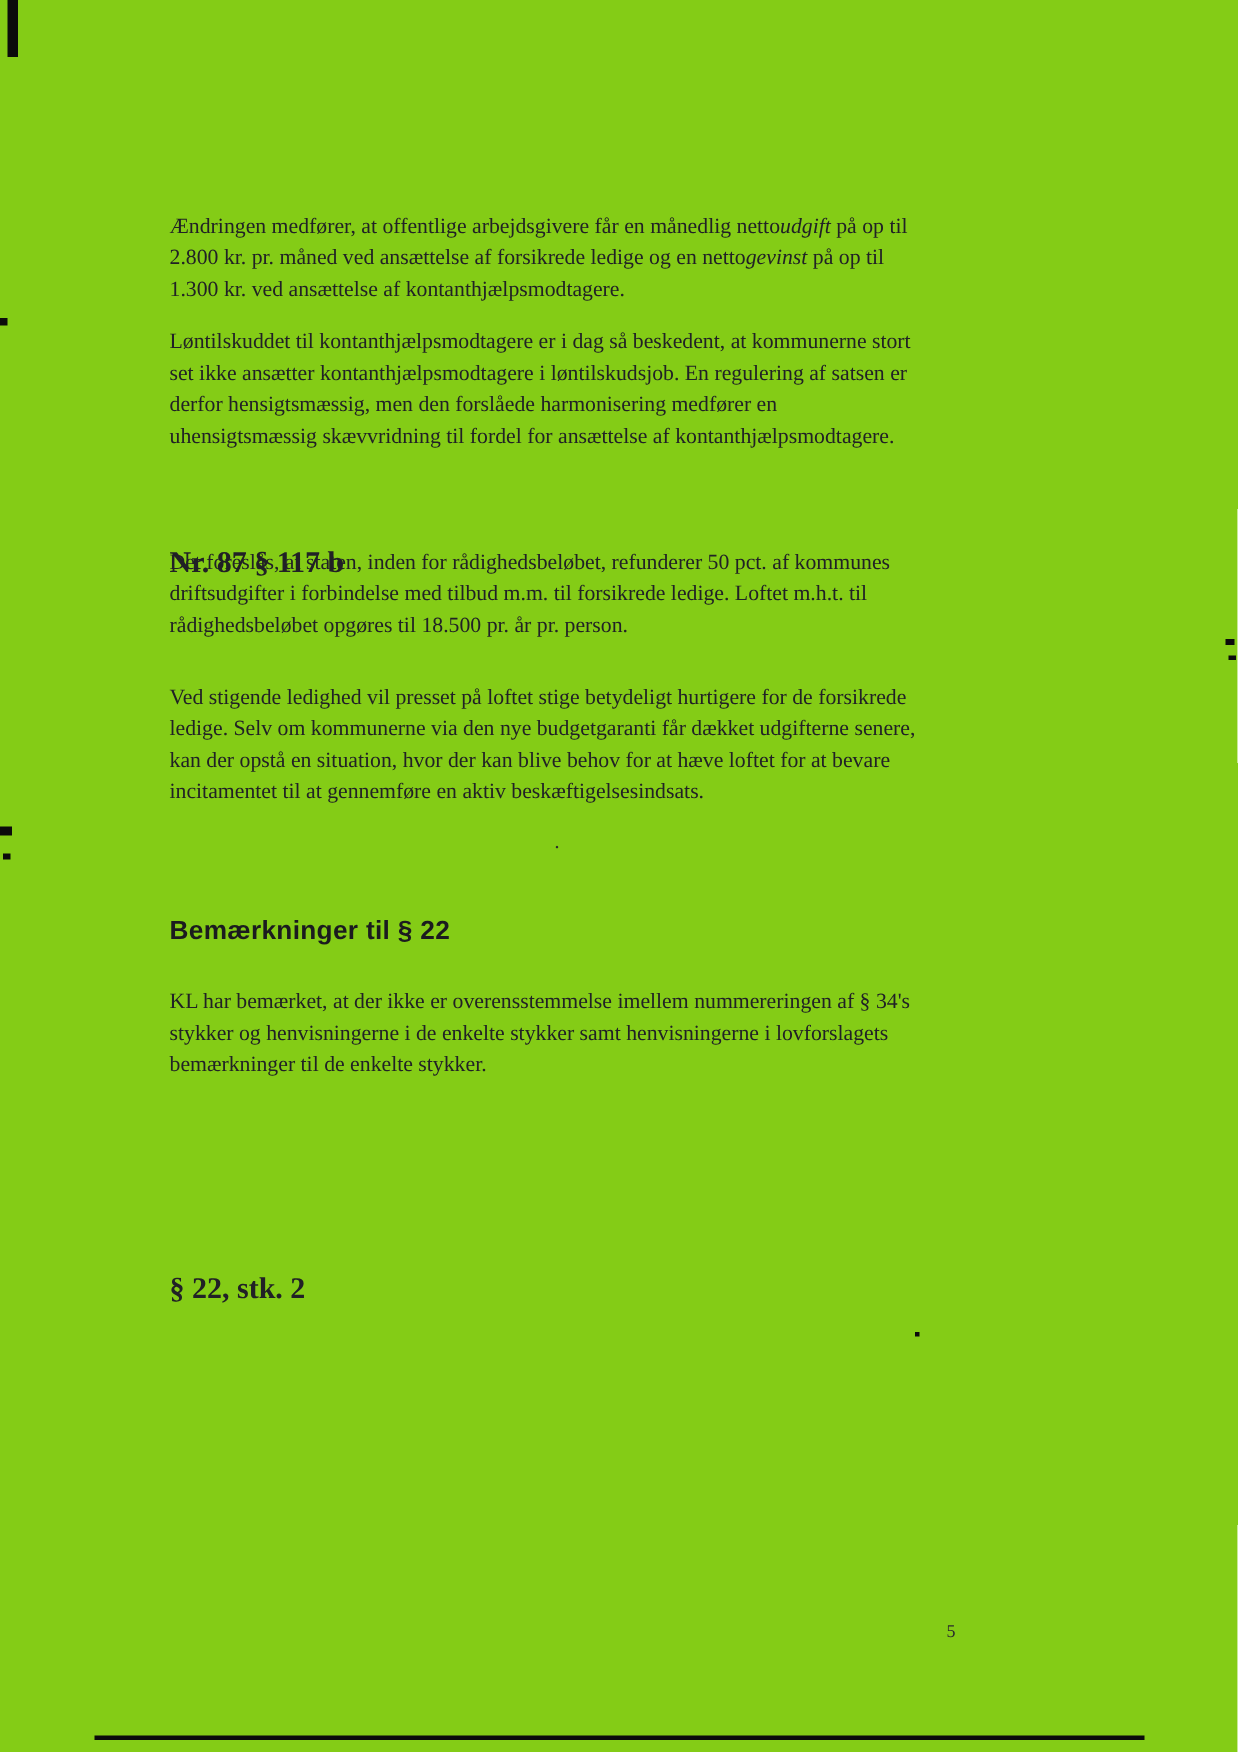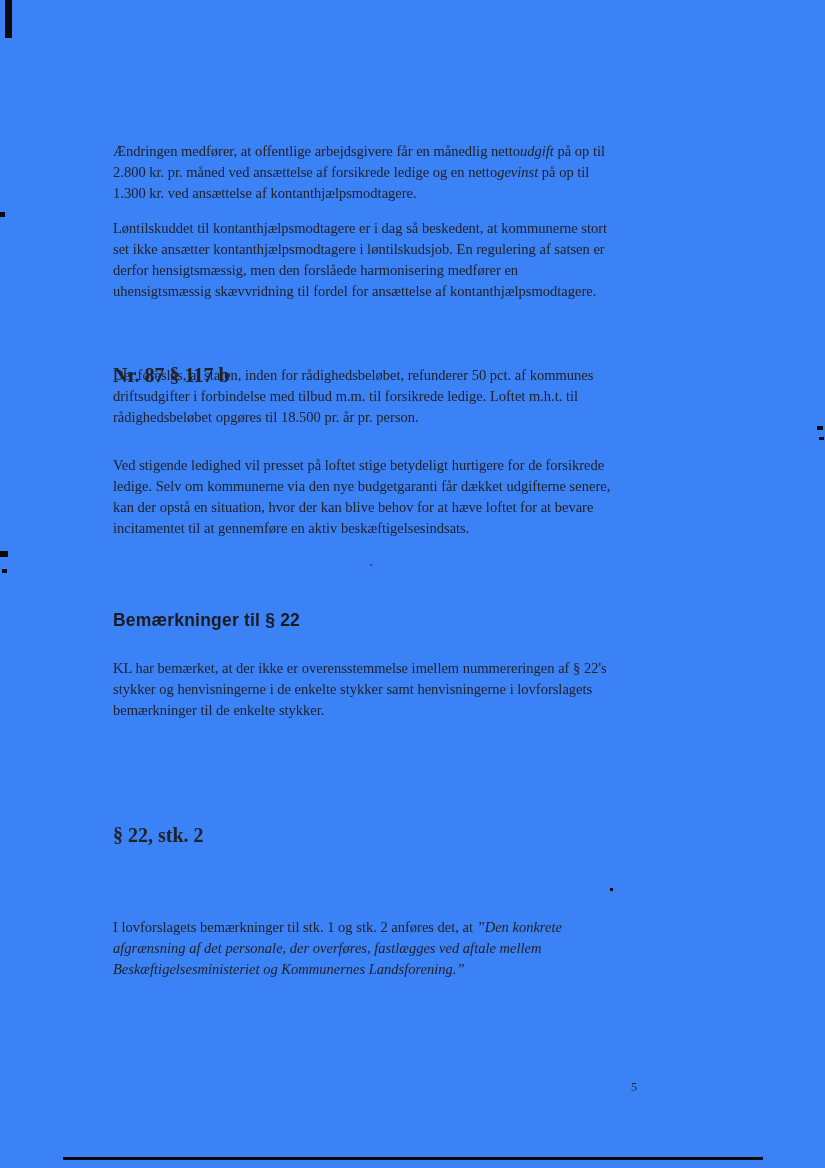--- a/index.html
+++ b/index.html
@@ -1,21 +1,21 @@
 <!DOCTYPE html>
 <html lang="da"><head>
 <meta charset="utf-8">
 <style>
   * { margin: 0; padding: 0; box-sizing: border-box; }
   html, body { background: #ffffff; }
   .page {
     position: relative;
     width: 825px;
     height: 1168px;
-    background: #3b82f6;
+    background: #84cc16;
     overflow: hidden;
     font-family: "Liberation Serif", serif;
     color: #212126;
     padding-left: 20px;
   }
   .block {
     position: absolute;
     left: 113px;
     width: 502px;
     font-size: 14.5px;
@@ -83,23 +83,22 @@
   <h3 class="block h-serif" style="top:344px">Nr. 87 § 117 b</h3>
 
   <p class="block" style="top:365px">Det foreslås, at staten, inden for rådighedsbeløbet, refunderer 50 pct. af kommunes driftsudgifter i forbindelse med tilbud m.m. til forsikrede ledige. Loftet m.h.t. til rådighedsbeløbet opgøres til 18.500 pr. år pr. person.</p>
 
   <p class="block" style="top:455px">Ved stigende ledighed vil presset på loftet stige betydeligt hurtigere for de forsikrede ledige. Selv om kommunerne via den nye budgetgaranti får dækket udgifterne senere, kan der opstå en situation, hvor der kan blive behov for at hæve loftet for at bevare incitamentet til at gennemføre en aktiv beskæftigelsesindsats.</p>
 
   <span class="dot-separator">·</span>
 
   <h2 class="block h-sans" style="top:609px">Bemærkninger til § 22</h2>
 
-  <p class="block" style="top:658px">KL har bemærket, at der ikke er overensstemmelse imellem nummereringen af § 22's stykker og henvisningerne i de enkelte stykker samt henvisningerne i lovforslagets bemærkninger til de enkelte stykker.</p>
+  <p class="block" style="top:658px">KL har bemærket, at der ikke er overensstemmelse imellem nummereringen af § 34's stykker og henvisningerne i de enkelte stykker samt henvisningerne i lovforslagets bemærkninger til de enkelte stykker.</p>
 
 
-  <h3 class="block h-serif" style="top:804px">§ 22, stk. 2</h3>
+  <h3 class="block h-serif" style="top:828px">§ 22, stk. 2</h3>
 
 
-  <p class="block" style="top:917px"><span>I lovforslagets bemærkninger til stk. 1 og stk. 2 anføres det, at </span><em>”Den konkrete afgrænsning af det personale, der overføres, fastlægges ved aftale mellem Beskæftigelsesministeriet og Kommunernes Landsforening.”</em></p>
 
   <div class="pagenum">5</div>
 
 </div>
 
 </body></html>

